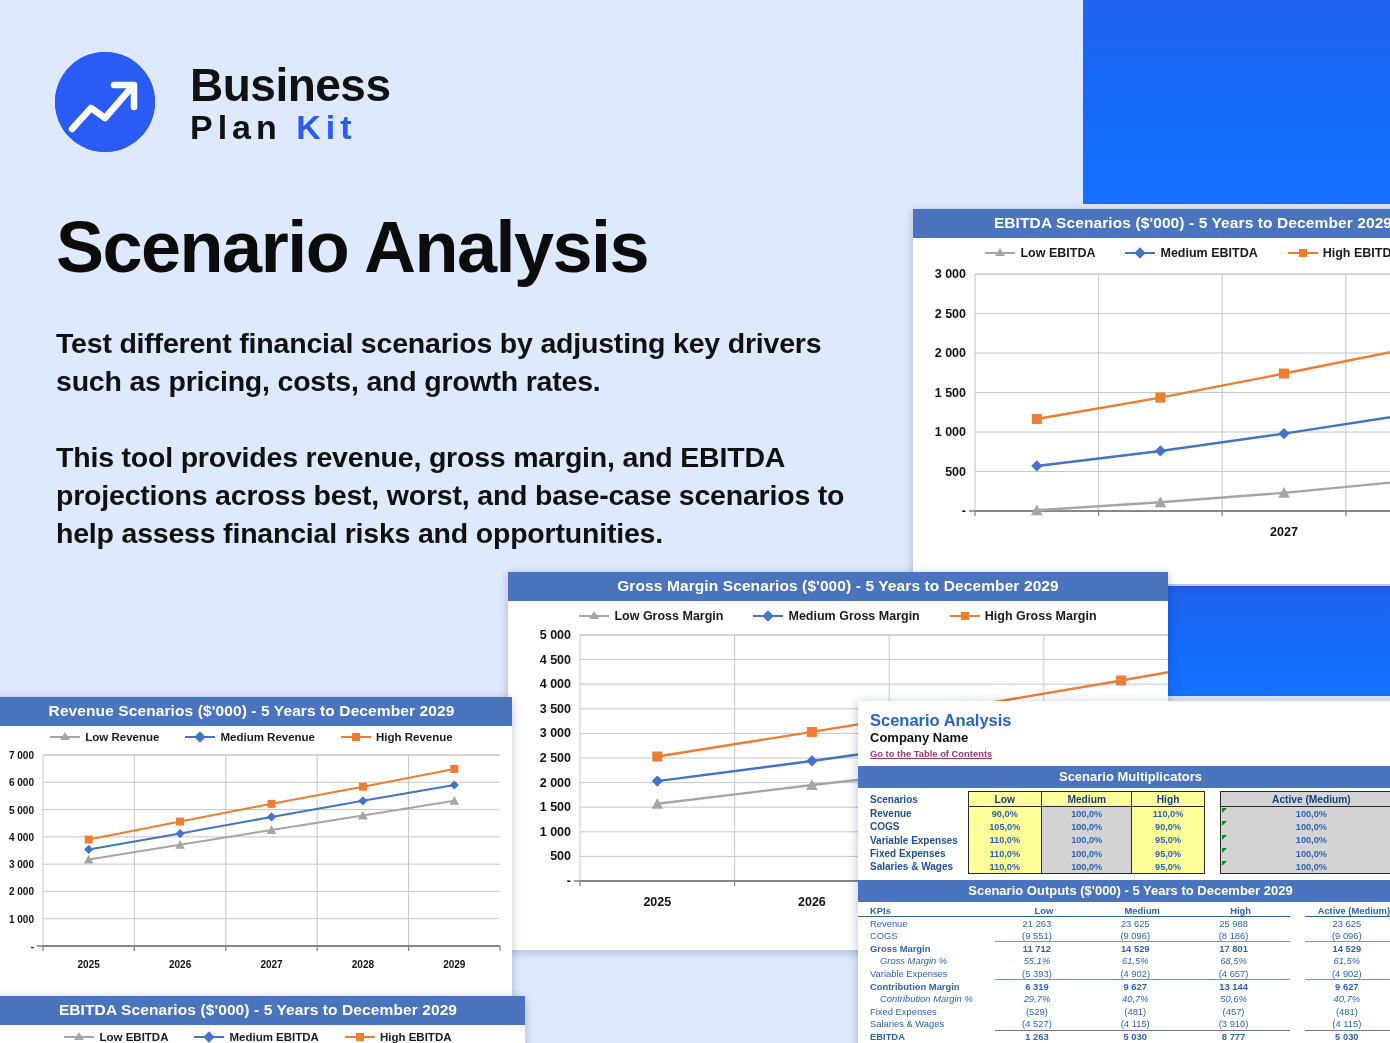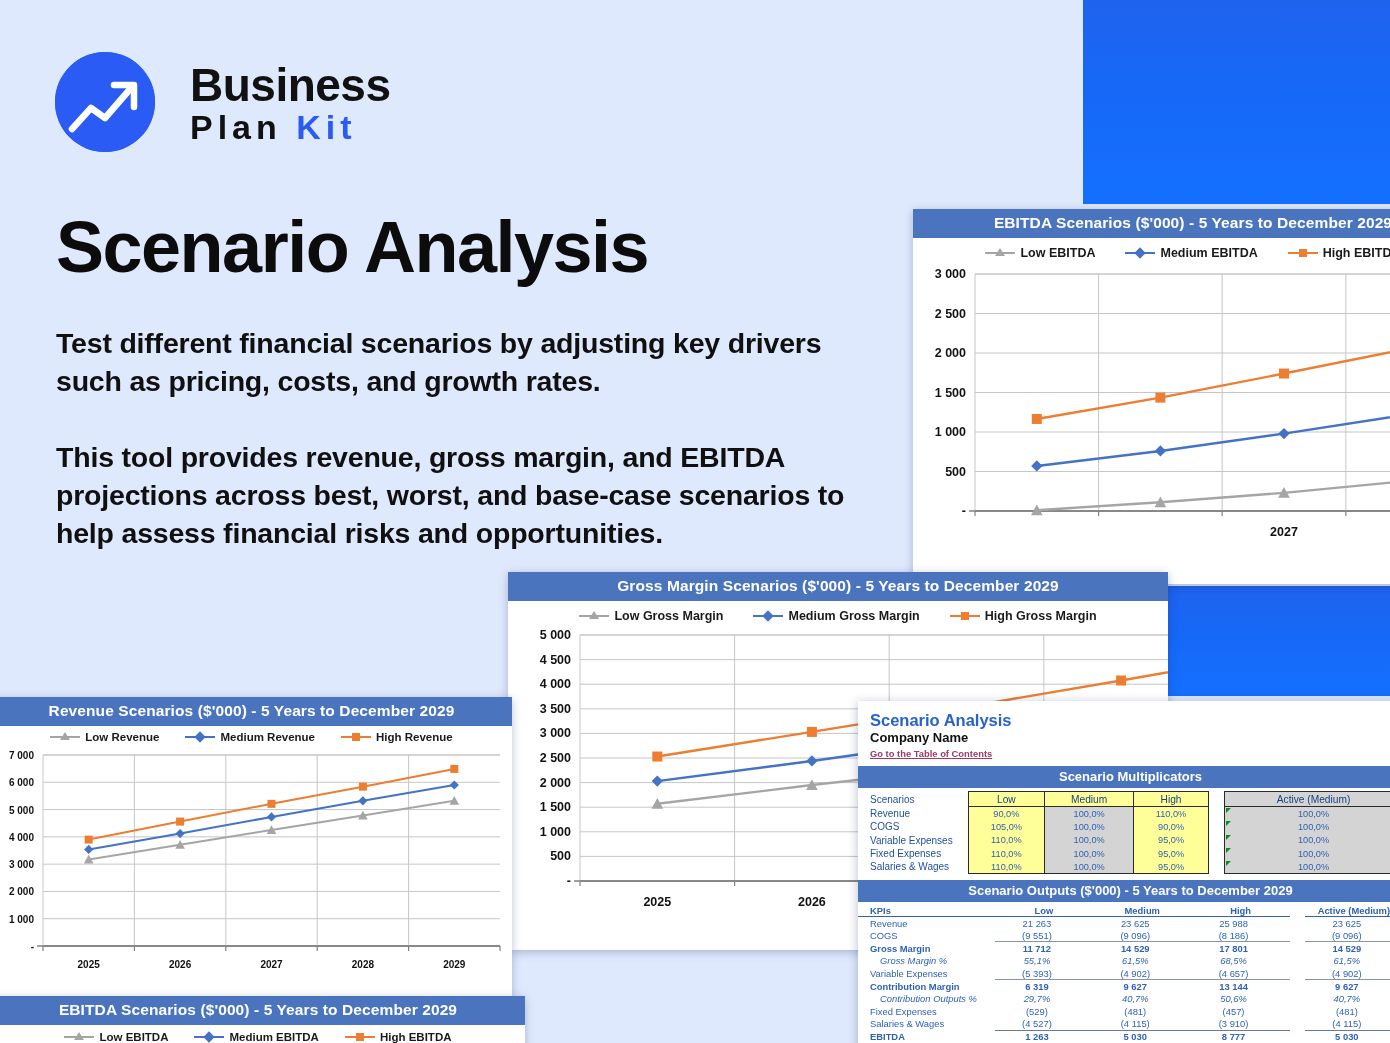--- a/index.html
+++ b/index.html
@@ -125,21 +125,21 @@
   .sheet-banner {
     background: #4a74bd; color: #ffffff;
     font-size: 13px; font-weight: 700; text-align: center;
     padding: 3px 0 4px;
     margin-top: 6px;
   }
   #mult-table {
     width: 100%; border-collapse: collapse;
     margin-top: 3px;
   }
-  #mult-table td, #mult-table th { padding: 0; font-weight: 400; }
+  #mult-table td, #mult-table th { padding: 0; font-weight: 700; }
   .m-label {
     width: 110px; padding-left: 12px !important;
     text-align: left; font-size: 10px; color: #1f4e9c; height: 13.4px;
   }
   .m-hdr {
     text-align: center; font-size: 10.2px; font-weight: 700; color: #17417f;
     background: #ffff99; border: 1.4px solid #2a2a2a; height: 15px;
   }
   .m-cell {
     text-align: center; font-size: 9.2px; color: #2f62b5;
@@ -597,21 +597,21 @@
         </tr>
         <tr class="bold topline">
           <td class="o-label">Contribution Margin</td>
           <td class="o-val">6 319</td>
           <td class="o-val">9 627</td>
           <td class="o-val">13 144</td>
           <td class="ogap"></td>
           <td class="o-val">9 627</td>
         </tr>
         <tr class="italic">
-          <td class="o-label">Contribution Outputs %</td>
+          <td class="o-label">Contribution Margin %</td>
           <td class="o-val">29,7%</td>
           <td class="o-val">40,7%</td>
           <td class="o-val">50,6%</td>
           <td class="ogap"></td>
           <td class="o-val">40,7%</td>
         </tr>
         <tr>
           <td class="o-label">Fixed Expenses</td>
           <td class="o-val">(529)</td>
           <td class="o-val">(481)</td>

